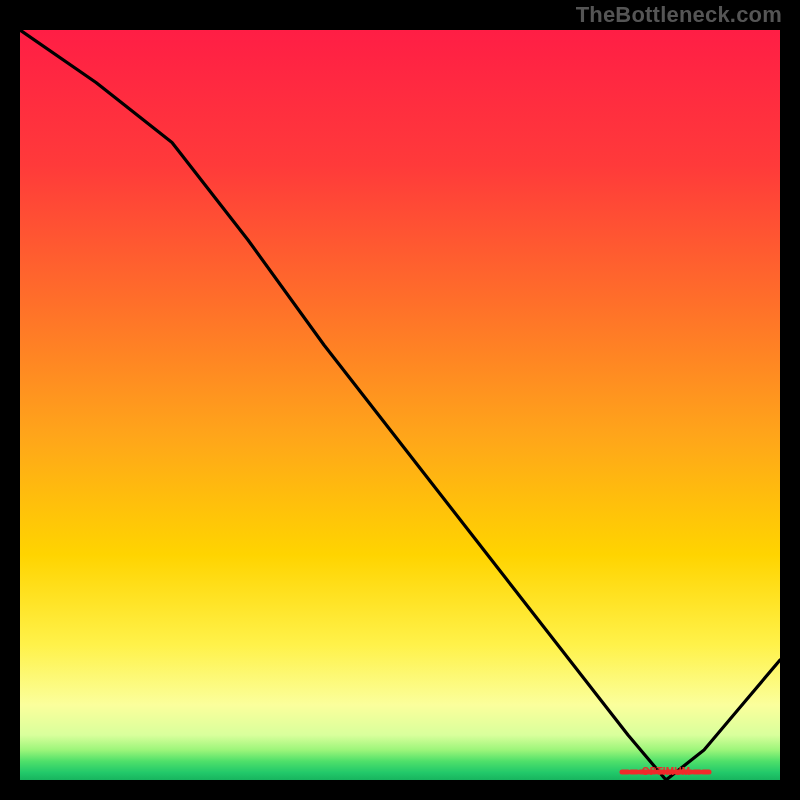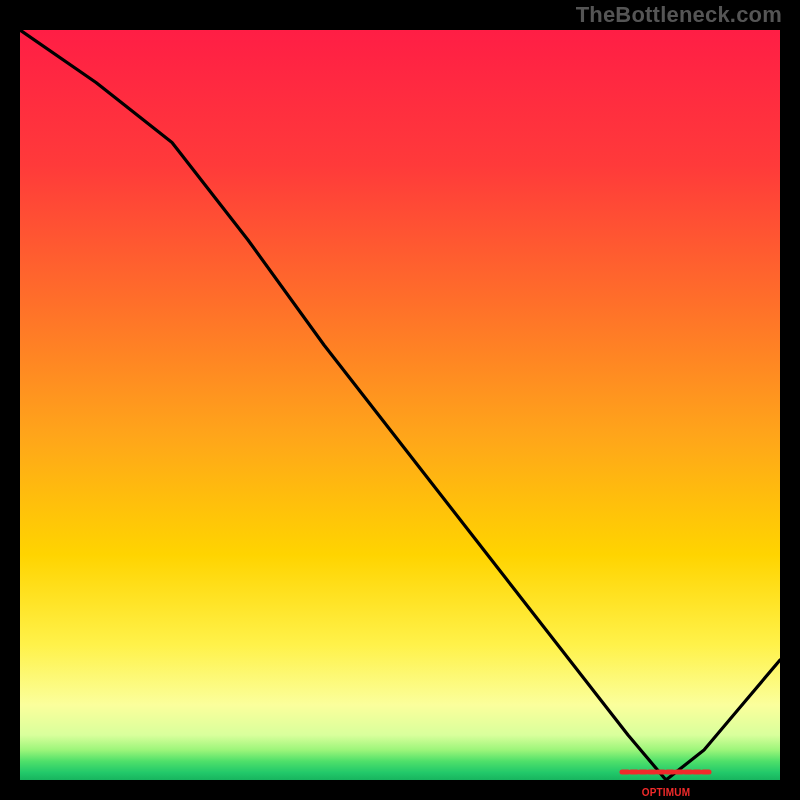--- a/index.html
+++ b/index.html
@@ -69,15 +69,15 @@
             <stop offset="96%" stop-color="#9cf57a"></stop>
             <stop offset="97.5%" stop-color="#4fe06a"></stop>
             <stop offset="99%" stop-color="#22c96a"></stop>
             <stop offset="100%" stop-color="#17b45e"></stop>
           </linearGradient>
         </defs>
         <rect x="0" y="0" width="760" height="750" fill="url(#bg)"></rect>
         <path d="M0.0 0.0 L76.0 52.5 L152.0 112.5 L228.0 210.0 L304.0 315.0 L380.0 412.5 L456.0 510.0 L532.0 607.5 L608.0 705.0 L646.0 750.0 L684.0 720.0 L722.0 675.0 L760.0 630.0 " fill="none" stroke="#000000" stroke-width="3.2" stroke-linecap="round" stroke-linejoin="round"></path>
         <line x1="602.0" y1="742" x2="690.0" y2="742" stroke="#f02a2a" stroke-width="5" stroke-dasharray="6 3" stroke-linecap="round"></line>
       </svg>
-    <div id="optLabel" class="optimum-label" style="left: 646px; top: 762px;">OPTIMUM</div>
+    <div id="optLabel" class="optimum-label" style="left: 646px; top: 741px;">OPTIMUM</div>
   </div>
 </div>
 
 </body></html>

